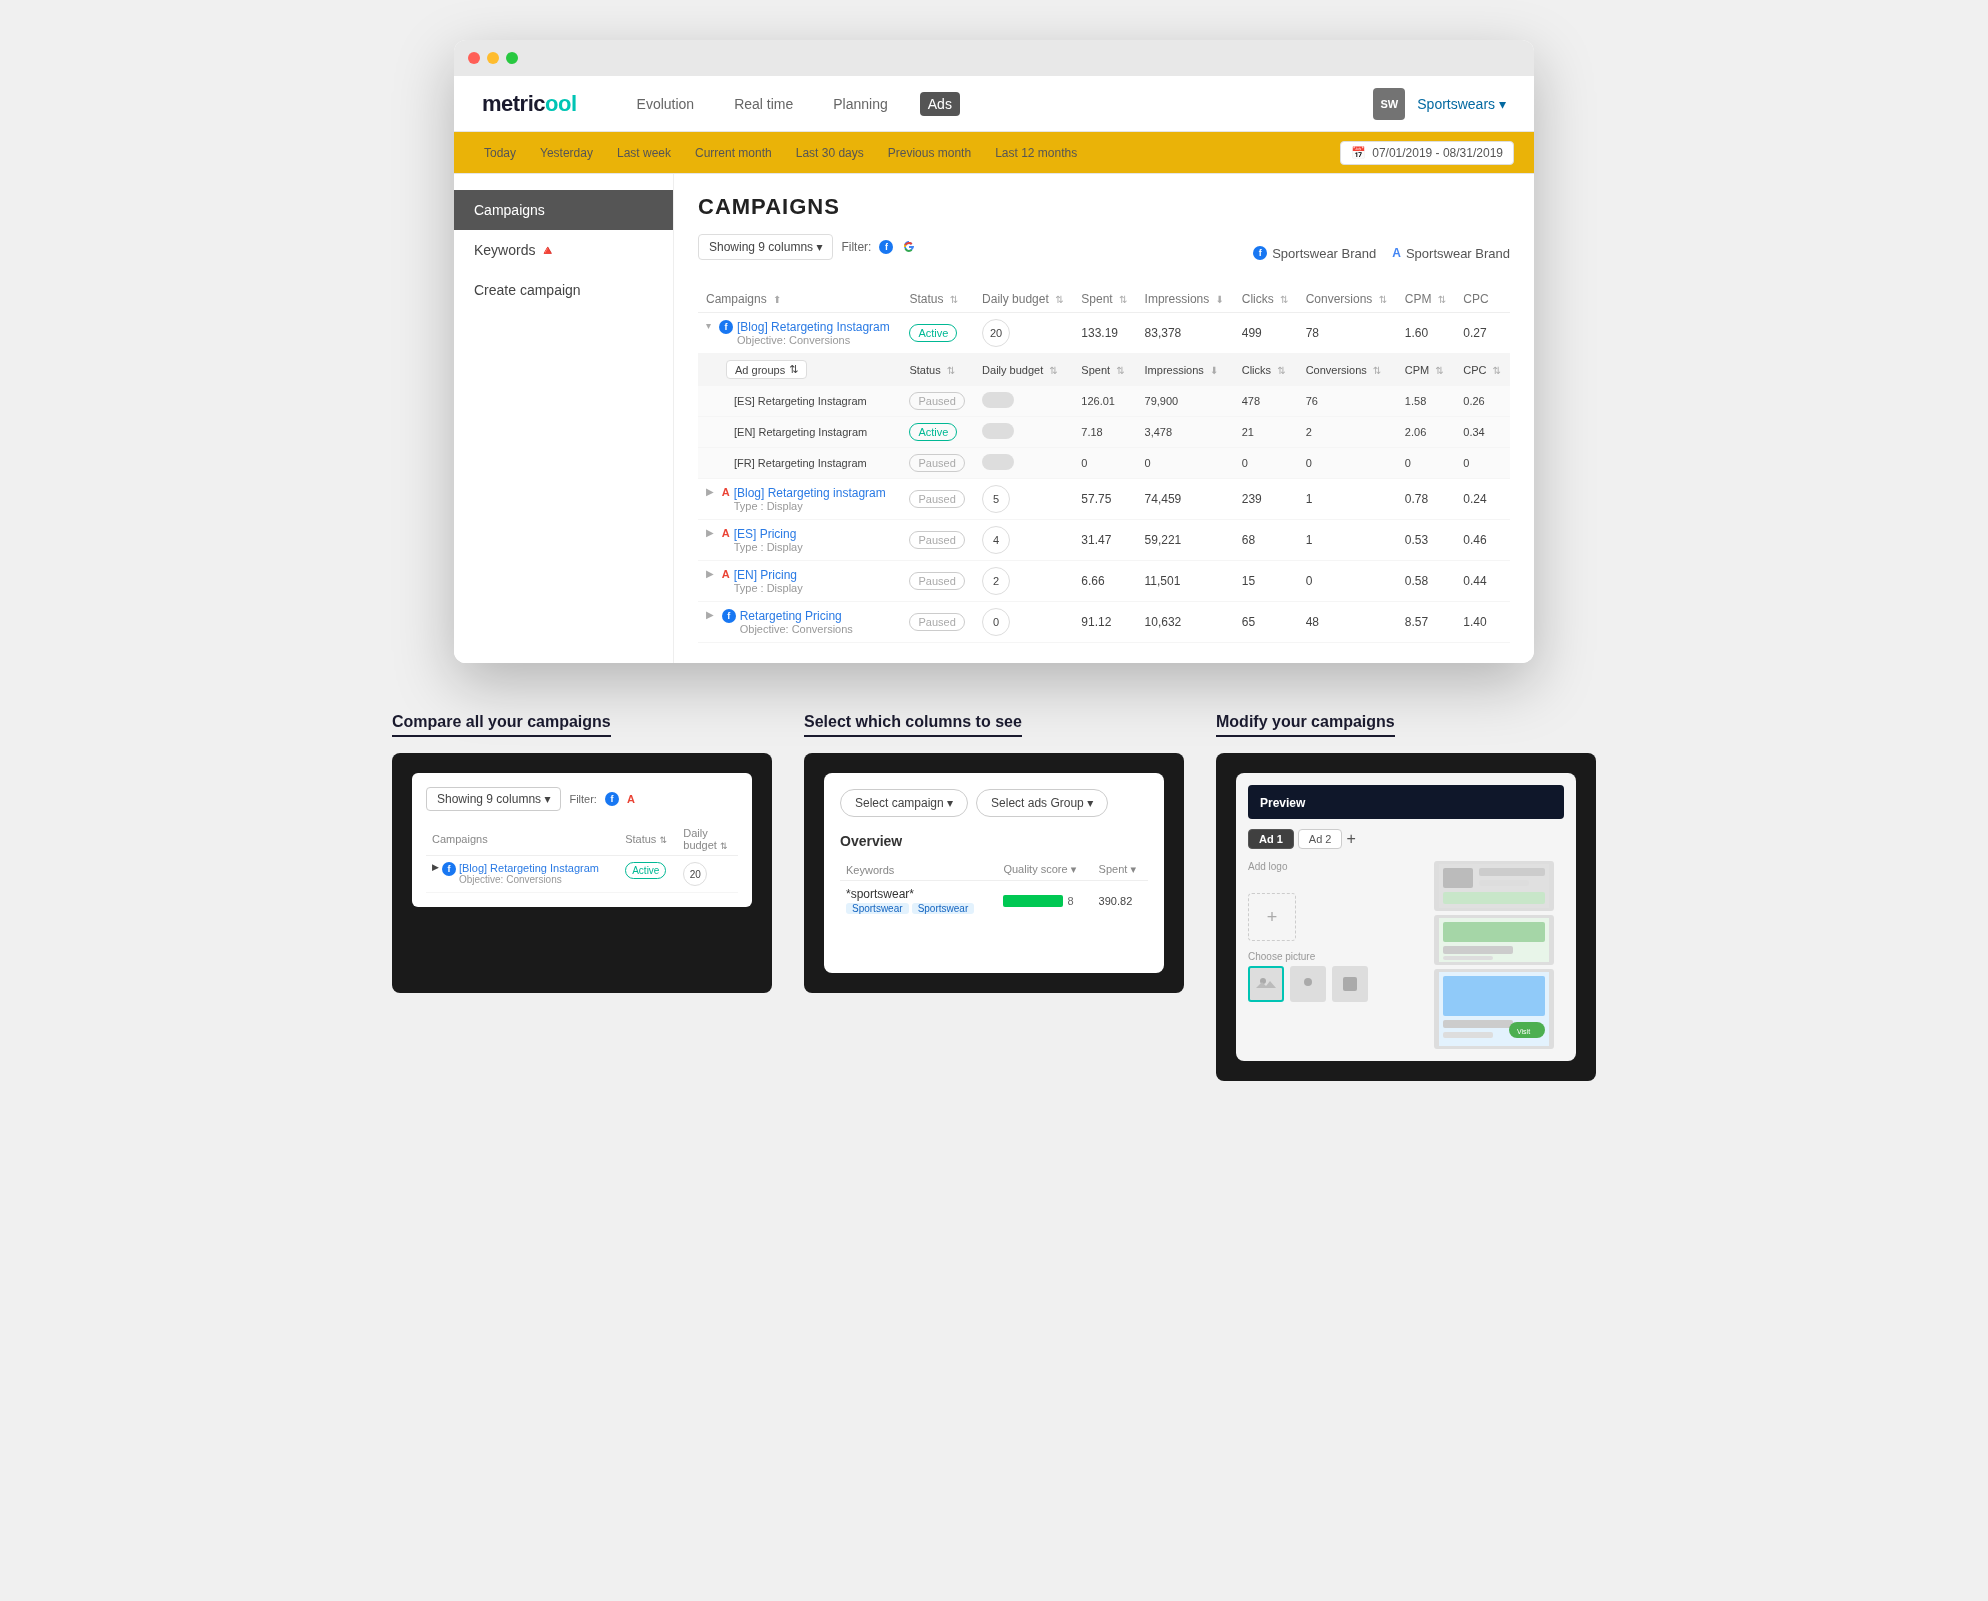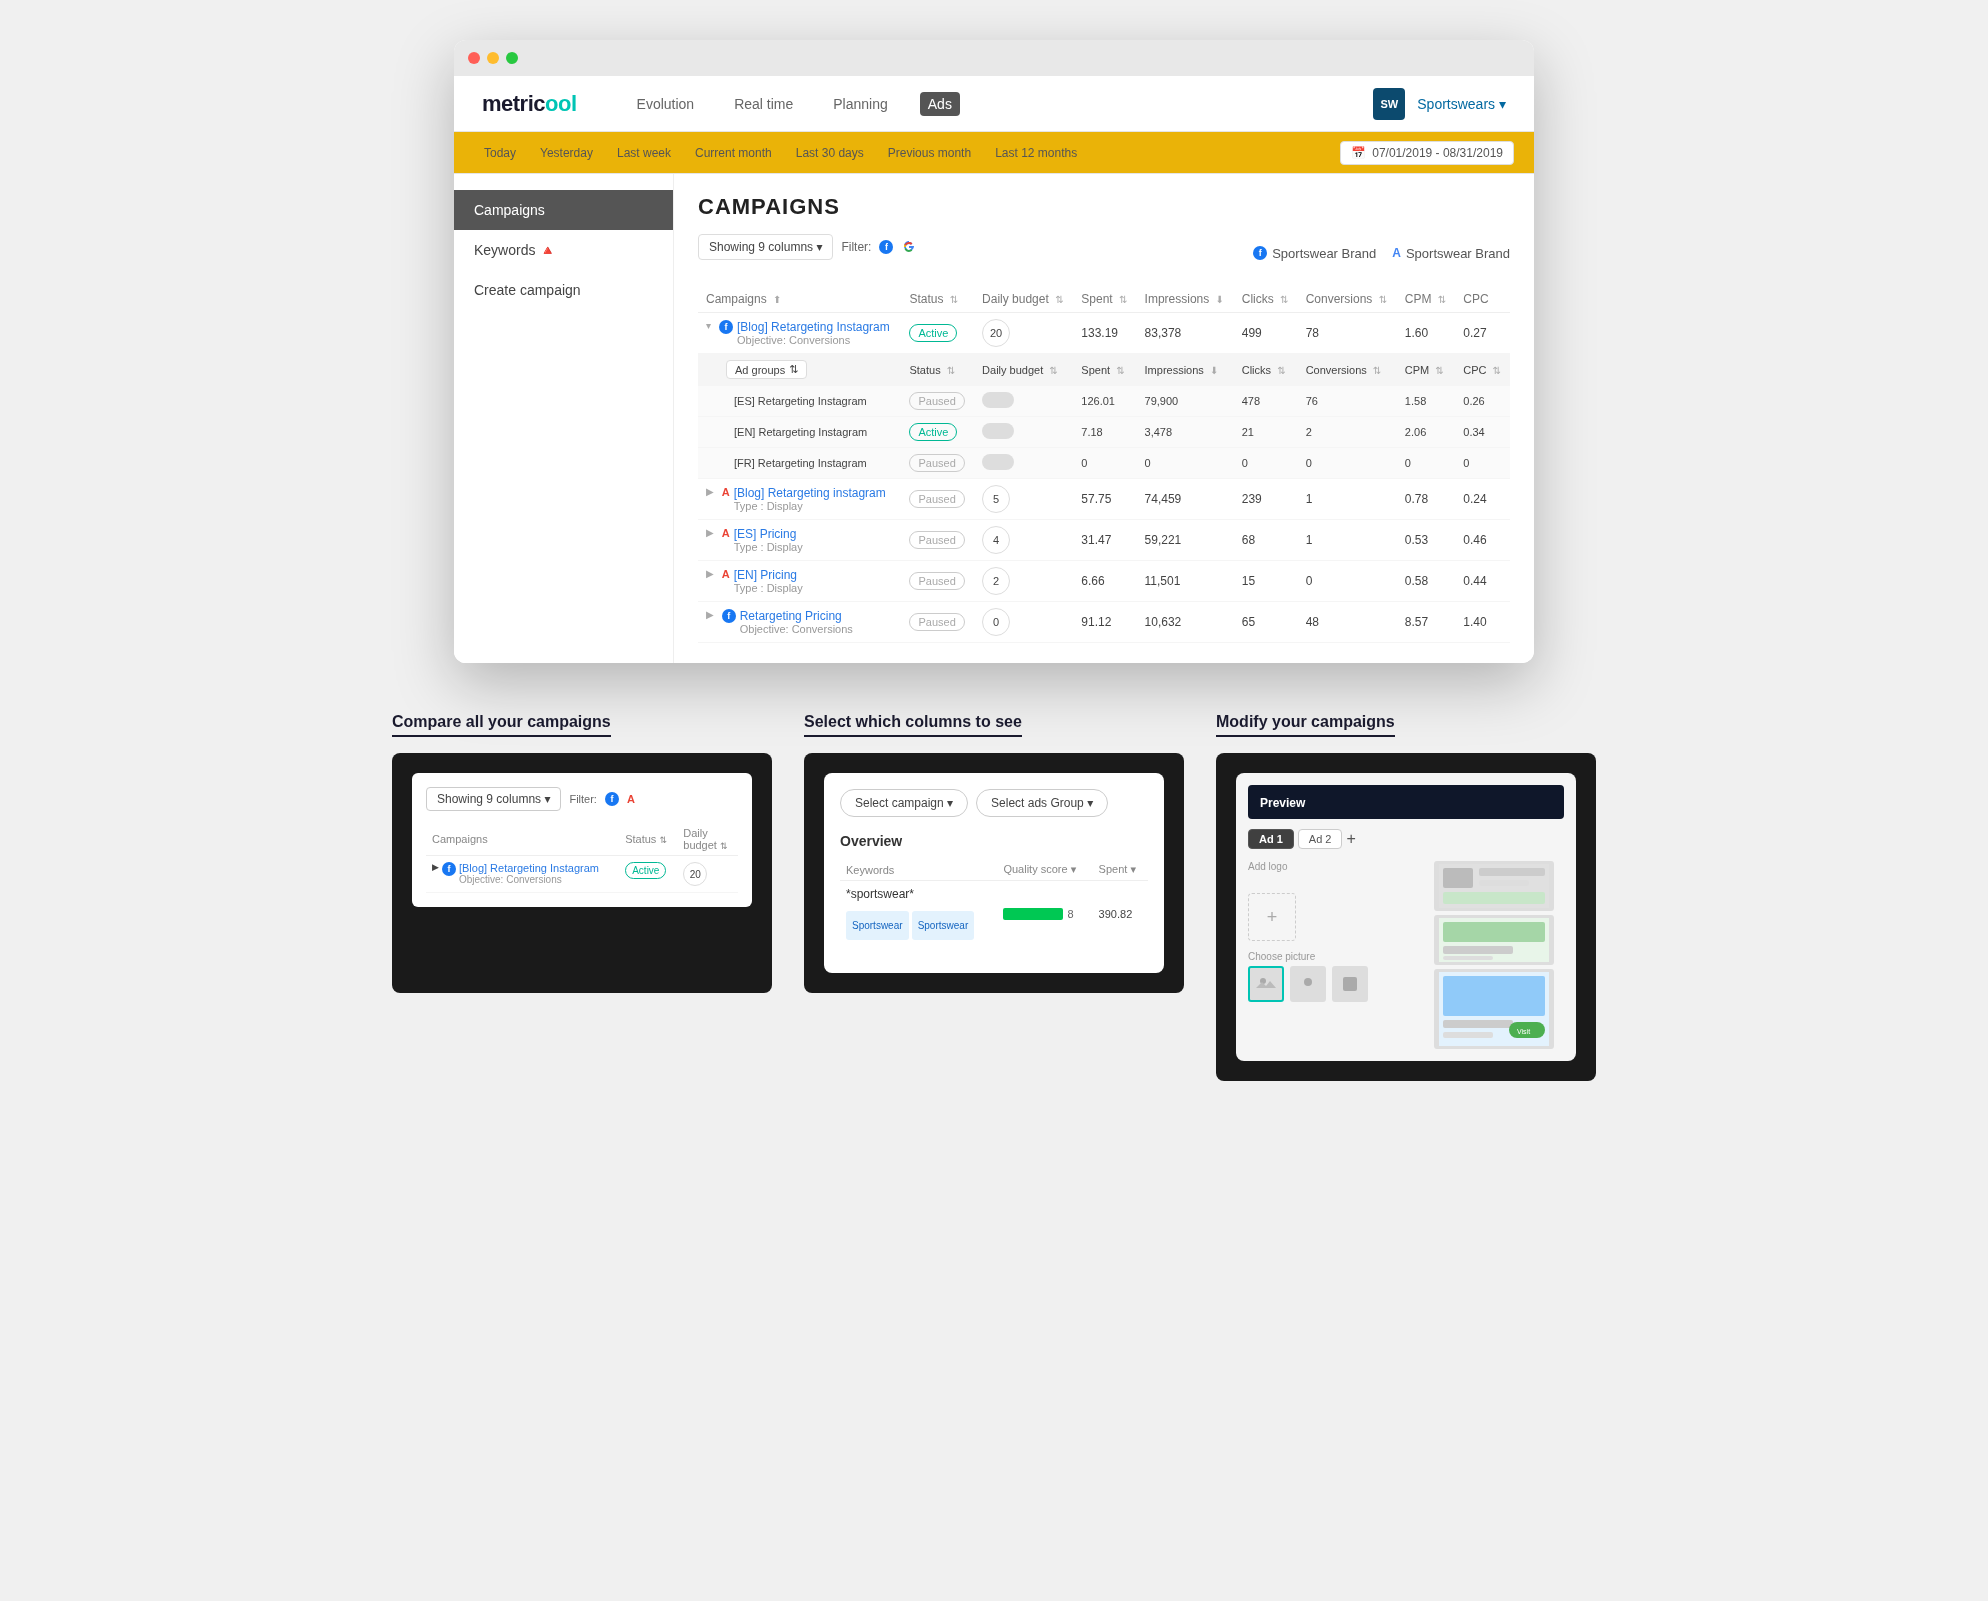--- a/index.html
+++ b/index.html
@@ -71,21 +71,21 @@
       background: #555;
       color: #fff;
     }
     .header-right {
       margin-left: auto;
       display: flex;
       align-items: center;
       gap: 12px;
     }
     .user-badge {
-      background: #0c4a6e;
+      background: #737373;
       color: #fff;
       width: 32px; height: 32px;
       border-radius: 4px;
       display: flex;
       align-items: center;
       justify-content: center;
       font-size: 11px;
       font-weight: 700;
     }
     .user-name {
@@ -433,23 +433,23 @@
     }
     .quality-num {
       font-size: 11px;
       color: #666;
     }
     .kw-tag {
       display: inline-block;
       background: #e3f2fd;
       color: #1565c0;
       border-radius: 3px;
-      padding: 9px 6px;
+      padding: 0 6px;
       font-size: 10px;
-      margin-top: 10px;
+      margin-top: 2px;
     }
 
     
     .modify-card {
       background: #f5f5f5;
       border-radius: 8px;
       padding: 12px;
     }
     .ad-tabs {
       display: flex;

